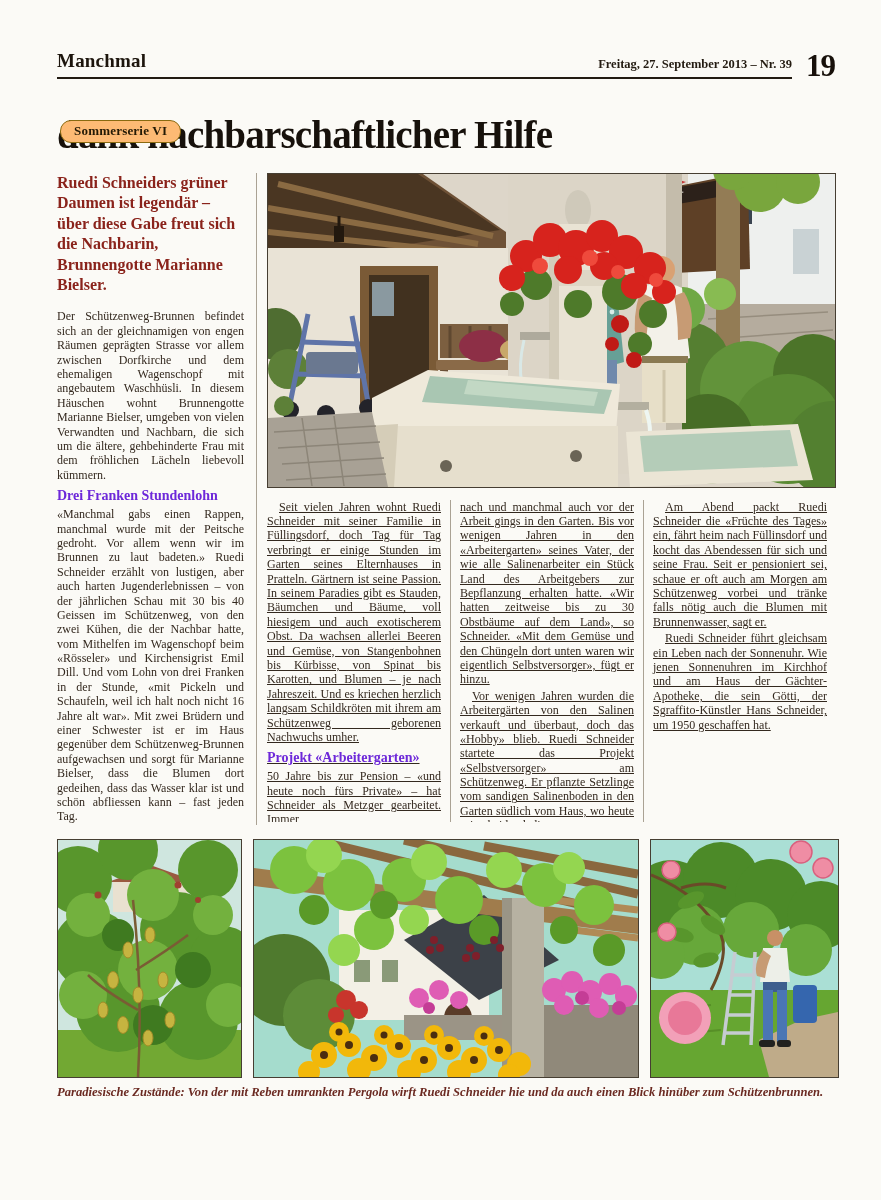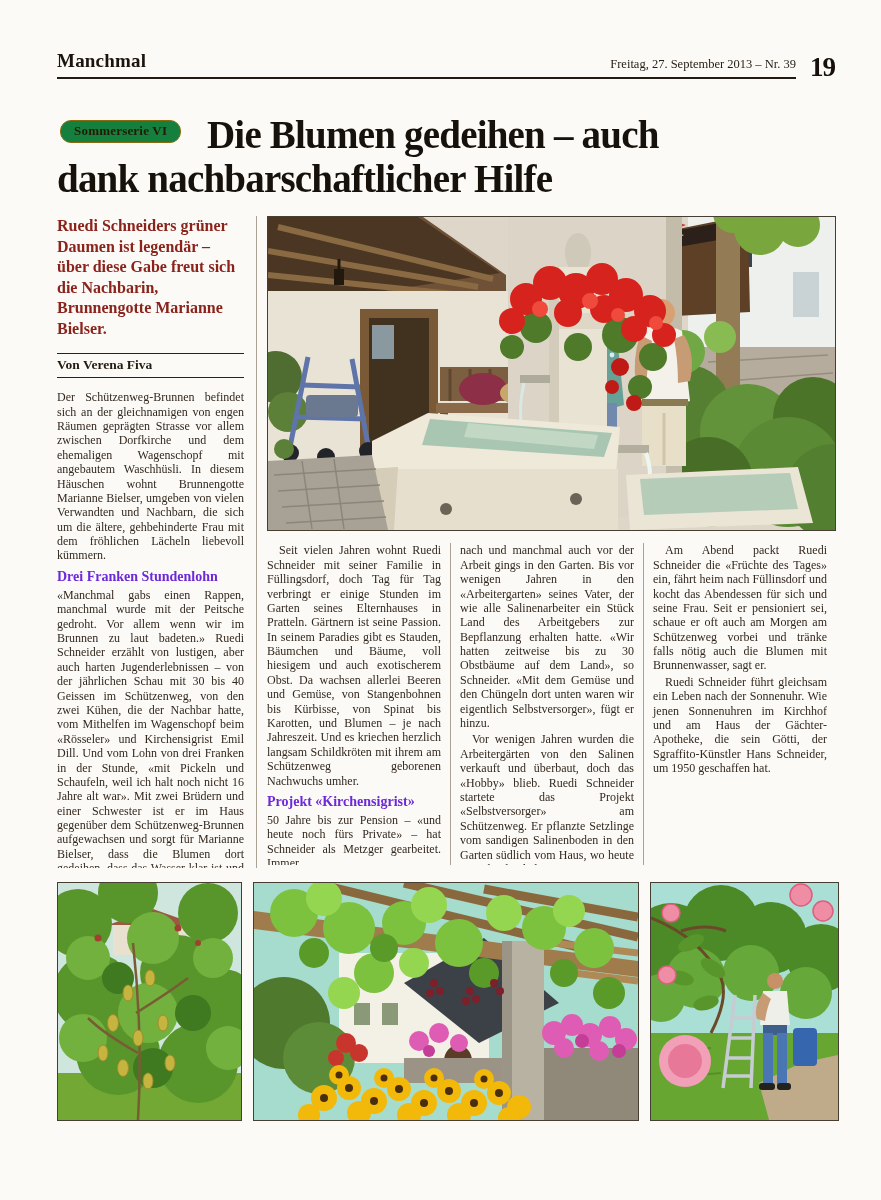--- a/index.html
+++ b/index.html
@@ -11,29 +11,29 @@
     position:relative;
     overflow:hidden;
   }
   .sheet{padding:50px 46px 0 57px;}
 
   
   .hdr{display:flex;align-items:flex-end;}
   .hdr-rule{flex:1;display:flex;justify-content:space-between;align-items:flex-end;
     border-bottom:2.5px solid #221b12;padding-bottom:5px;}
   .hdr-section{font-size:19px;font-weight:bold;letter-spacing:.2px;color:#1d150d;}
-  .hdr-date{font-size:12.5px;color:#241c12;}
-  .hdr-pagenum{font-size:27px;font-weight:bold;color:#17100a;line-height:.85;
+  .hdr-date{font-size:12.5px;color:#241c12;font-weight:bold;}
+  .hdr-pagenum{font-size:31px;font-weight:bold;color:#17100a;line-height:.85;
     padding-left:14px;letter-spacing:-1px;}
 
   
   .headline-block{position:relative;margin-top:34px;}
   .kicker{
     position:absolute;left:3px;top:7px;
-    background:#15803d;border:1.5px solid #8a6a10;border-radius:11px;
+    background:#fdba74;border:1.5px solid #8a6a10;border-radius:11px;
     font-size:13px;font-weight:bold;color:#241a05;
     padding:2px 13px 3px;letter-spacing:.2px;
   }
   h1.headline{
     margin:0;font-size:39px;line-height:1.12;font-weight:bold;
     color:#17110b;letter-spacing:-.8px;
   }
   h1 .hl1{display:block;padding-left:150px;}
   h1 .hl2{display:block;}
 
@@ -51,21 +51,21 @@
   .right-area{flex:1;border-left:1px solid #aaa294;padding-left:10px;}
   .photo-frame{border:1px solid #463e32;line-height:0;background:#cfd8d2;}
   .photo-main svg{display:block;}
 
   .caption-main{position:relative;margin:6px 0 0;font-size:12.6px;line-height:1.25;
     color:#6b2a22;font-style:italic;font-weight:bold;text-align:justify;}
   .credit{position:absolute;right:0;bottom:1px;font-style:normal;font-weight:bold;
     font-size:9.8px;color:#43382c;background:#fbfaf6;padding-left:6px;}
 
   .cols3{display:flex;margin-top:12px;height:322px;overflow:hidden;}
-  .cols3 .tcol{width:33.33%;padding:0 9px;overflow:hidden;}
+  .cols3 .tcol{width:33.33%;padding:0 9px;overflow:hidden;text-decoration:underline;}
   .cols3 .tcol:first-child{padding-left:0;}
   .cols3 .tcol + .tcol{border-left:1px solid #aaa294;}
 
   
   .strip{display:flex;gap:11px;margin-top:14px;}
   .caption-bottom{margin-top:7px;font-size:12.6px;line-height:1.25;color:#6b2a22;
     font-style:italic;font-weight:bold;}
 </style>
 </head>
 <body>
@@ -76,30 +76,28 @@
     <div class="hdr-rule">
       <span class="hdr-section">Manchmal</span>
       <span class="hdr-date">Freitag, 27. September 2013 – Nr. 39</span>
     </div>
     <span class="hdr-pagenum">19</span>
   </div>
 
   <div class="headline-block">
     <span class="kicker">Sommerserie VI</span>
     <h1 class="headline">
-      <span class="hl1">Die Blumen gedeihen – auch</span>
       <span class="hl2">dank nachbarschaftlicher Hilfe</span>
     </h1>
   </div>
 
   <div class="main">
 
     <div class="col-left">
       <p class="lead">Ruedi Schneiders grüner Daumen ist legendär – über diese Gabe freut sich die Nachbarin, Brunnengotte Marianne Bielser.</p>
-      <div class="byline">Von Verena Fiva</div>
       <p class="body-p">Der Schützenweg-Brunnen befindet sich an der gleichnamigen von engen Räumen geprägten Strasse vor allem zwischen Dorfkirche und dem ehemaligen Wagenschopf mit angebautem Waschhüsli. In diesem Häuschen wohnt Brunnengotte Marianne Bielser, umgeben von vielen Verwandten und Nachbarn, die sich um die ältere, gehbehinderte Frau mit dem fröhlichen Lächeln liebevoll kümmern.</p>
       <h3 class="subhead">Drei Franken Stundenlohn</h3>
       <p class="body-p">«Manchmal gabs einen Rappen, manchmal wurde mit der Peitsche gedroht. Vor allem wenn wir im Brunnen zu laut badeten.» Ruedi Schneider erzählt von lustigen, aber auch harten Jugenderlebnissen – von der jährlichen Schau mit 30 bis 40 Geissen im Schützenweg, von den zwei Kühen, die der Nachbar hatte, vom Mithelfen im Wagenschopf beim «Rösseler» und Kirchensigrist Emil Dill. Und vom Lohn von drei Franken in der Stunde, «mit Pickeln und Schaufeln, weil ich halt noch nicht 16 Jahre alt war». Mit zwei Brüdern und einer Schwester ist er im Haus gegenüber dem Schützenweg-Brunnen aufgewachsen und sorgt für Marianne Bielser, dass die Blumen dort gedeihen, dass das Wasser klar ist und schön abfliessen kann – fast jeden Tag.</p>
     </div>
 
     <div class="right-area">
 
       <div class="photo-frame photo-main">
         <svg width="567" height="313" viewBox="0 0 567 313">
           <rect width="567" height="313" fill="#ddd6c9"></rect>
@@ -292,21 +290,21 @@
               <line x1="66" y1="242" x2="76" y2="312"></line>
           </g>
           <circle cx="16" cy="232" r="10" fill="#5d8038"></circle>
         </svg>
       </div>
 
 
       <div class="cols3">
         <div class="tcol">
           <p class="body-p ind">Seit vielen Jahren wohnt Ruedi Schneider mit seiner Familie in Füllingsdorf, doch Tag für Tag verbringt er einige Stunden im Garten seines Elternhauses in Pratteln. Gärtnern ist seine Passion. In seinem Paradies gibt es Stauden, Bäumchen und Bäume, voll hiesigem und auch exotischerem Obst. Da wachsen allerlei Beeren und Gemüse, von Stangenbohnen bis Kürbisse, von Spinat bis Karotten, und Blumen – je nach Jahreszeit. Und es kriechen herzlich langsam Schildkröten mit ihrem am Schützenweg geborenen Nachwuchs umher.</p>
-          <h3 class="subhead">Projekt «Kirchensigrist»</h3>
+          <h3 class="subhead">Projekt «Arbeitergarten»</h3>
           <p class="body-p">50 Jahre bis zur Pension – «und heute noch fürs Private» – hat Schneider als Metzger gearbeitet. Immer</p>
         </div>
         <div class="tcol">
           <p class="body-p">nach und manchmal auch vor der Arbeit gings in den Garten. Bis vor wenigen Jahren in den «Arbeitergarten» seines Vater, der wie alle Salinenarbeiter ein Stück Land des Arbeitgebers zur Bepflanzung erhalten hatte. «Wir hatten zeitweise bis zu 30 Obstbäume auf dem Land», so Schneider. «Mit dem Gemüse und den Chüngeln dort unten waren wir eigentlich Selbstversorger», fügt er hinzu.</p>
           <p class="body-p ind">Vor wenigen Jahren wurden die Arbeitergärten von den Salinen verkauft und überbaut, doch das «Hobby» blieb. Ruedi Schneider startete das Projekt «Selbstversorger» am Schützenweg. Er pflanzte Setzlinge vom sandigen Salinenboden in den Garten südlich vom Haus, wo heute seine beiden ledigen</p>
         </div>
         <div class="tcol">
           <p class="body-p ind">Am Abend packt Ruedi Schneider die «Früchte des Tages» ein, fährt heim nach Füllinsdorf und kocht das Abendessen für sich und seine Frau. Seit er pensioniert sei, schaue er oft auch am Morgen am Schützenweg vorbei und tränke falls nötig auch die Blumen mit Brunnenwasser, sagt er.</p>
           <p class="body-p ind">Ruedi Schneider führt gleichsam ein Leben nach der Sonnenuhr. Wie jenen Sonnenuhren im Kirchhof und am Haus der Gächter-Apotheke, die sein Götti, der Sgraffito-Künstler Hans Schneider, um 1950 geschaffen hat.</p>
         </div>
@@ -559,14 +557,15 @@
             <circle cx="172" cy="28" r="10"></circle>
             <circle cx="20" cy="30" r="9"></circle>
           <circle cx="16" cy="92" r="9"></circle>
         </g>
         <circle cx="34" cy="178" r="26" fill="#f2a0b8"></circle>
         <circle cx="34" cy="178" r="17" fill="#e87898"></circle>
       </svg>
     </div>
   </div>
 
+  <div class="caption-bottom">Paradiesische Zustände: Von der mit Reben umrankten Pergola wirft Ruedi Schneider hie und da auch einen Blick hinüber zum Schützenbrunnen.</div>
 
 </div>
 
 </body></html>

